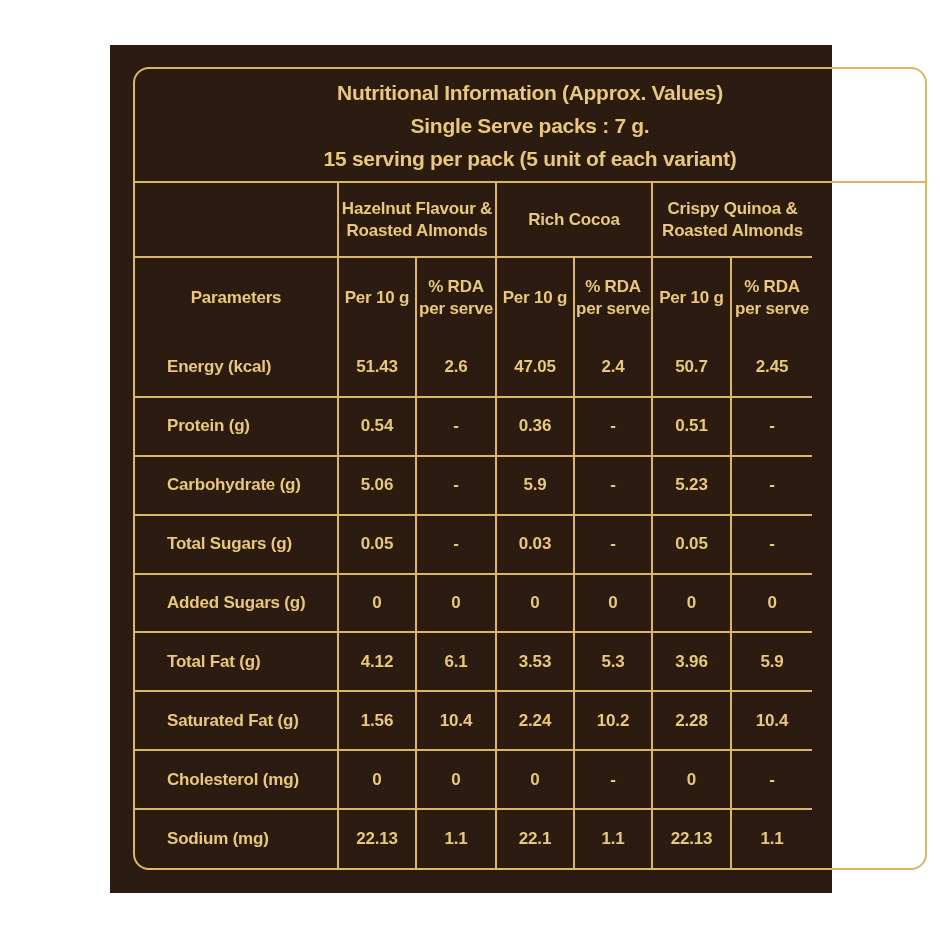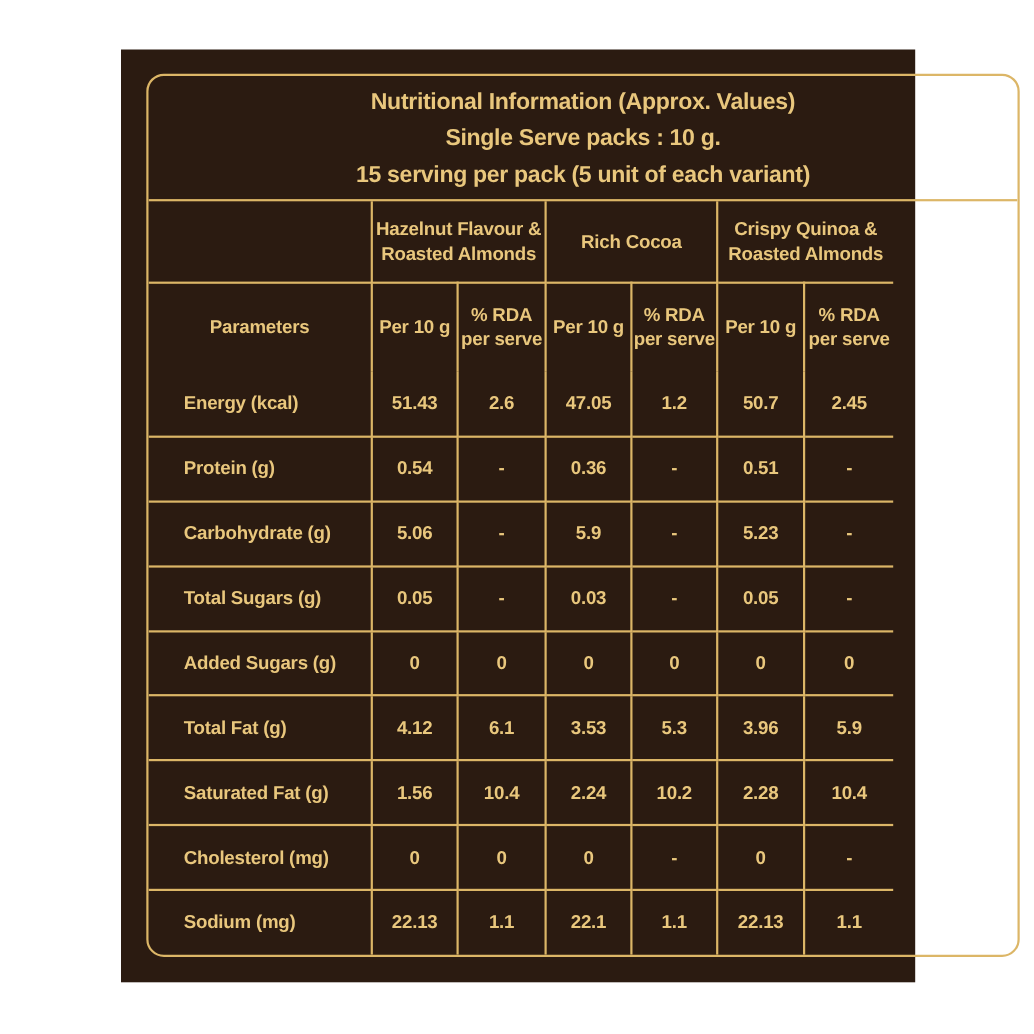--- a/index.html
+++ b/index.html
@@ -80,21 +80,21 @@
   td.corner-cell { border-bottom: 2px solid var(--gold-line); }
 </style>
 </head>
 <body>
 
 <div class="panel">
   <div class="sheet">
 
     <div class="title-block">
       <div class="title-line">Nutritional Information (Approx. Values)</div>
-      <div class="title-line">Single Serve packs : 10 g.</div>
+      <div class="title-line">Single Serve packs : 7 g.</div>
       <div class="title-line">15 serving per pack (5 unit of each variant)</div>
     </div>
 
     <table>
       <colgroup>
         <col style="width:203px">
         <col style="width:78px">
         <col style="width:80px">
         <col style="width:78px">
         <col style="width:78px">
@@ -122,21 +122,21 @@
             <td>% RDA
 per serve</td>
           </tr>
       </thead>
       <tbody>
       <tr>
             <td class="label-cell">Energy (kcal)</td>
             <td class="value-cell">51.43</td>
             <td class="value-cell">2.6</td>
             <td class="value-cell">47.05</td>
-            <td class="value-cell">1.2</td>
+            <td class="value-cell">2.4</td>
             <td class="value-cell">50.7</td>
             <td class="value-cell">2.45</td>
           </tr>
           <tr>
             <td class="label-cell">Protein (g)</td>
             <td class="value-cell">0.54</td>
             <td class="value-cell">-</td>
             <td class="value-cell">0.36</td>
             <td class="value-cell">-</td>
             <td class="value-cell">0.51</td>

